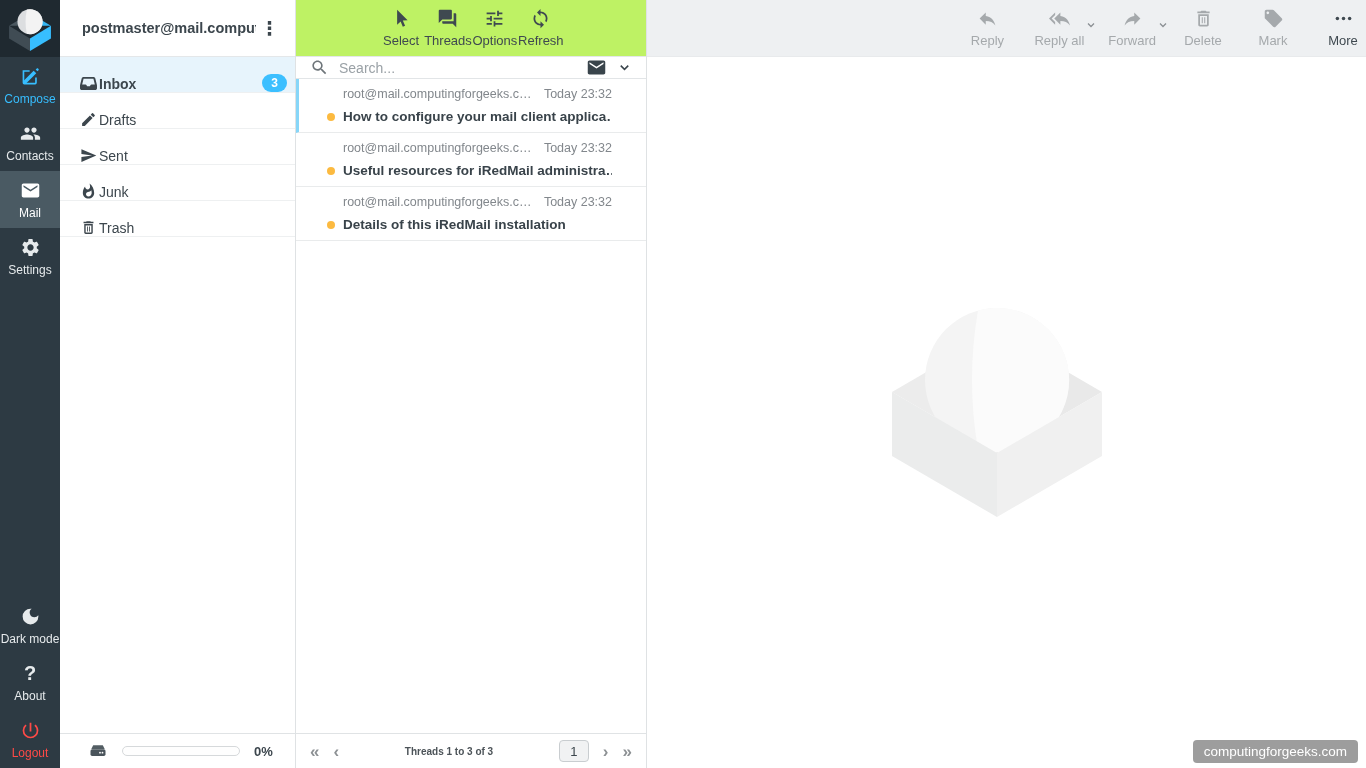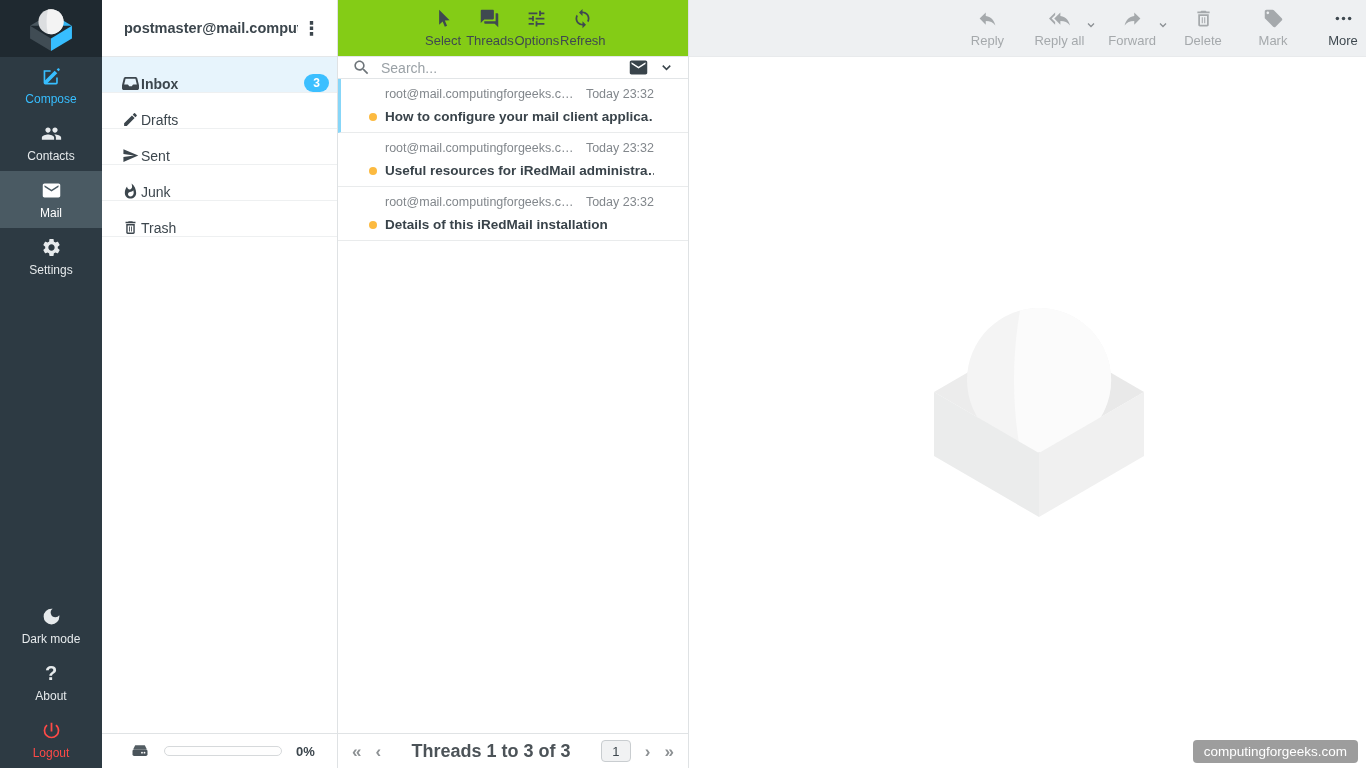--- a/index.html
+++ b/index.html
@@ -1,21 +1,21 @@
 <!DOCTYPE html>
 <html><head>
 <meta charset="utf-8">
 <style>
   * { margin:0; padding:0; box-sizing:border-box; }
   html,body { width:1366px; height:768px; overflow:hidden; }
   body { font-family:"Liberation Sans","DejaVu Sans",sans-serif; background:#fff; color:#3c464d; }
   .app { display:flex; width:1366px; height:768px; }
 
   
-  .taskmenu { width:102px; background:#2d3a43; display:flex; flex-direction:column; flex-shrink:0; }
+  .taskmenu { width:60px; background:#2d3a43; display:flex; flex-direction:column; flex-shrink:0; }
   .logo-block { height:57px; background:#1f2930; display:flex; align-items:center; justify-content:center; }
   .tm-item { height:57px; display:flex; flex-direction:column; align-items:center; justify-content:center; gap:5px;
              color:#e6eaec; cursor:pointer; font-size:12px; }
   .tm-item svg { width:21px; height:21px; fill:currentColor; }
   .tm-item.accent { color:#37beff; }
   .tm-item.selected { background:#4a5a63; color:#fff; }
   .tm-item.danger { color:#ff4a47; }
   .tm-spacer { flex:1; }
   .q-glyph { font-size:20px; font-weight:bold; line-height:21px; }
 
@@ -33,21 +33,21 @@
   .badge { background:#3cbfff; color:#fff; font-size:12px; font-weight:bold; border-radius:10px;
            padding:2px 9px; line-height:14px; }
   .quota-bar { height:35px; border-top:1px solid #e0e3e5; display:flex; align-items:center; padding:0 14px 0 28px; gap:14px; }
   .quota-bar svg { width:20px; height:20px; fill:#4a545b; }
   .quota-track { width:118px; height:10px; border:1px solid #d6d9db; border-radius:5px; background:#fefefe; }
   .quota-pct { font-size:13px; font-weight:bold; color:#3c464d; }
 
   
   .list-col { width:352px; flex-shrink:0; display:flex; flex-direction:column;
               border-left:1px solid #dfe2e4; border-right:1px solid #dfe2e4; background:#fff; }
-  .toolbar { height:57px; background:#84cc16; border-bottom:1px solid #e4e7e9; display:flex;
+  .toolbar { height:57px; background:#bef264; border-bottom:1px solid #e4e7e9; display:flex;
              align-items:center; justify-content:center; flex-shrink:0; }
   .tb-btn { position:relative; min-width:46px; display:flex; flex-direction:column; align-items:center; gap:4px;
             font-size:13px; color:#3f4950; cursor:pointer; }
   .tb-btn svg { width:21px; height:21px; fill:currentColor; }
   .tb-btn.disabled { color:#a5a9ac; }
   .tb-btn .caret { position:absolute; right:-13px; top:11px; color:#8b9094; }
   .tb-btn .caret svg { width:12px; height:12px; fill:none; stroke:currentColor; stroke-width:2.6; }
   .searchbar { height:22px; display:flex; align-items:center; padding:0 14px; gap:10px;
                border-bottom:1px solid #e2e5e7; flex-shrink:0; }
   .searchbar .mag svg { width:19px; height:19px; fill:#6e757a; display:block; }
@@ -61,21 +61,21 @@
   .msg.focused { border-left:3px solid #87d6f8; padding-left:11px; }
   .msg-line1 { margin-left:33px; display:flex; justify-content:space-between; gap:8px; font-size:12.5px; color:#82878c; }
   .msg-sender { white-space:nowrap; overflow:hidden; }
   .msg-date { white-space:nowrap; }
   .msg-line2 { display:flex; align-items:center; }
   .unread-dot { width:8px; height:8px; border-radius:50%; background:#fcba40; margin-left:17px; margin-right:8px; flex-shrink:0; }
   .msg-subject { font-size:13.5px; font-weight:bold; color:#39434a; white-space:nowrap; overflow:hidden; }
   .list-footer { height:35px; border-top:1px solid #e0e3e5; display:flex; align-items:center;
                  padding:0 14px; gap:14px; flex-shrink:0; }
   .pg-arrow { color:#8d9194; font-size:17px; font-weight:bold; cursor:pointer; line-height:1; }
-  .pg-status { flex:1; text-align:center; font-size:18px; font-weight:bold; color:#4c5358; }
+  .pg-status { flex:1; text-align:center; font-size:10px; font-weight:bold; color:#4c5358; }
   .pg-page { width:30px; height:22px; background:#f1f2f3; border:1px solid #c9cdd0; border-radius:4px;
              font-size:13px; color:#3c464d; display:flex; align-items:center; justify-content:center; cursor:text; }
 
   
   .view-col { flex:1; display:flex; flex-direction:column; position:relative; background:#fff; }
   .view-toolbar { height:57px; background:#eef0f2; border-bottom:1px solid #e8eaec; display:flex;
                   align-items:center; justify-content:flex-end; gap:24px; flex-shrink:0; }
   .view-body { flex:1; position:relative; }
   .watermark-logo { position:absolute; left:235px; top:243px; }
   .site-badge { position:absolute; right:8px; bottom:5px; background:rgba(140,140,140,.85); color:#fff;

